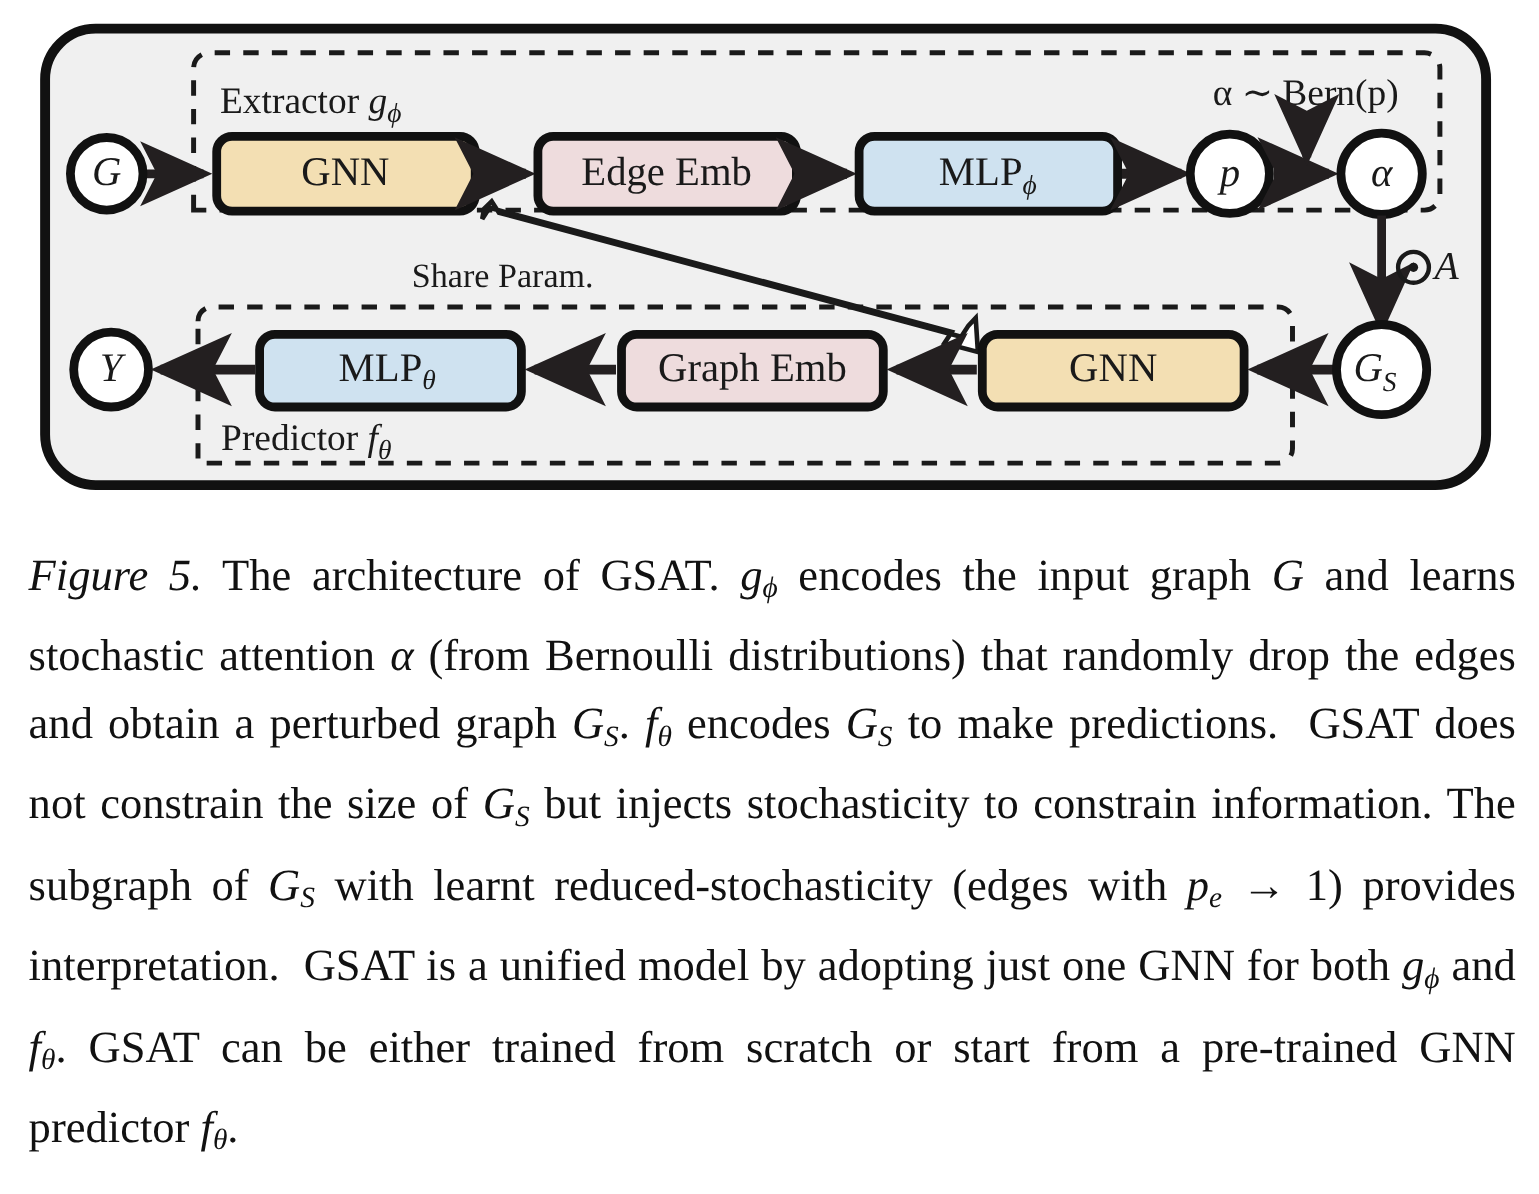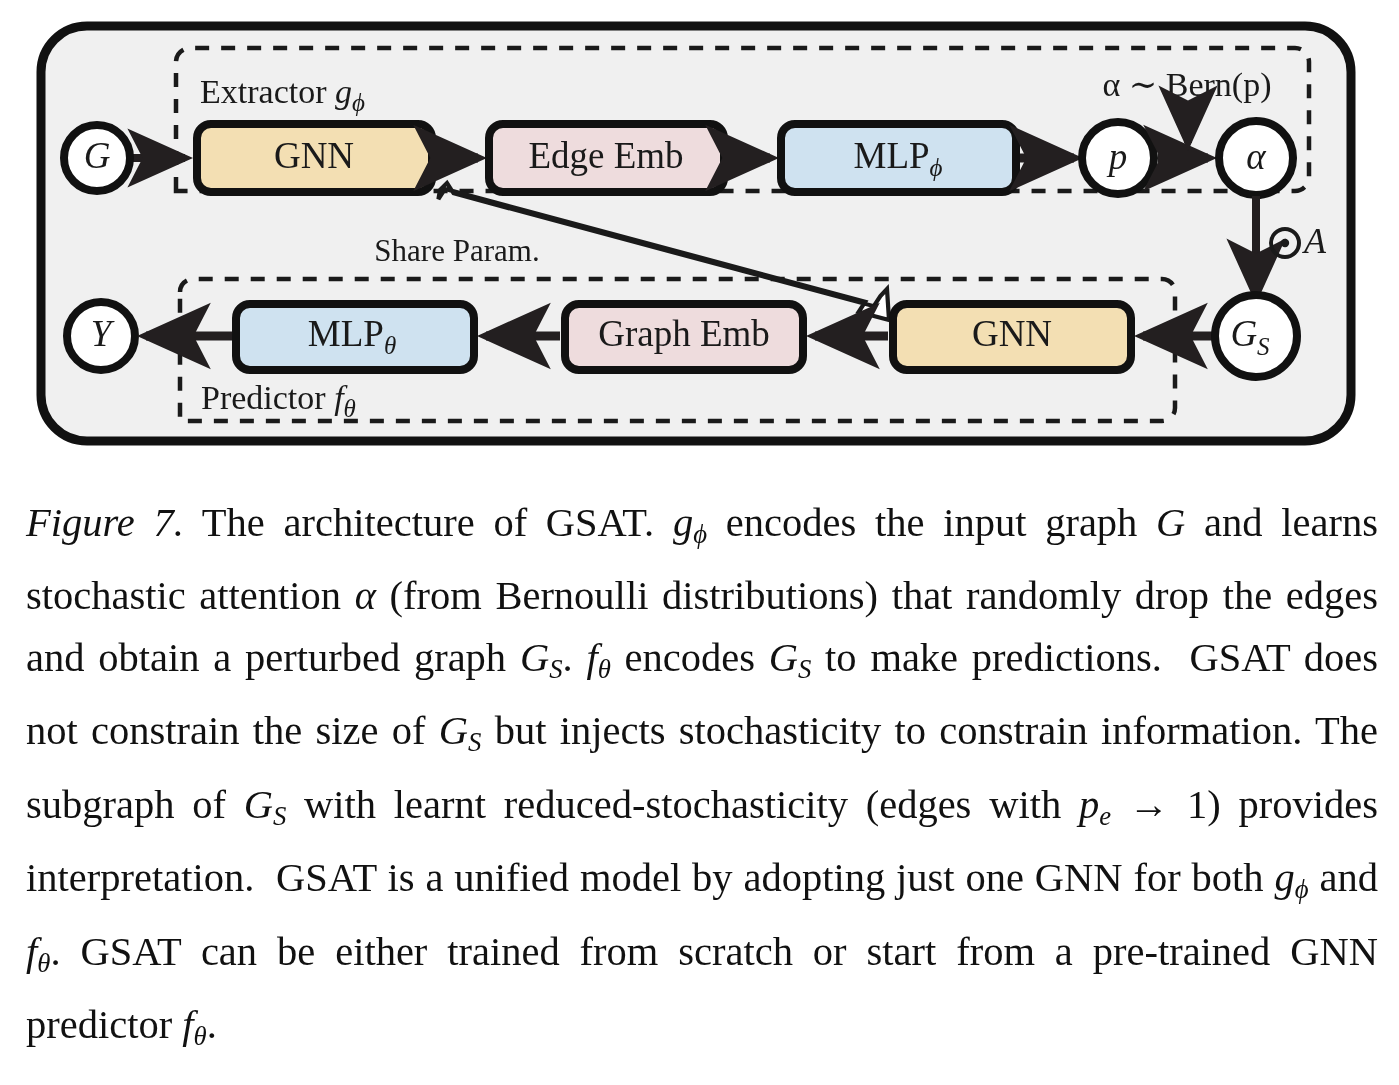--- a/index.html
+++ b/index.html
@@ -219,17 +219,17 @@
       </g>
 
       <text class="node-label group-text" x="201" y="401">
         <tspan>Predictor</tspan><tspan> </tspan><tspan class="ital">f</tspan><tspan class="sub" dy="10">θ</tspan>
       </text>
 
     </svg>
   </div>
 
   <div id="caption">
-    <span class="figtag">Figure 7.</span>
+    <span class="figtag">Figure 5.</span>
     <span>The architecture of GSAT. <span class="m">g</span><span class="msub">ϕ</span> encodes the input graph <span class="m">G</span> and learns stochastic attention <span class="m">α</span> (from Bernoulli distributions) that randomly drop the edges and obtain a perturbed graph <span class="m">G</span><span class="msub">S</span>. <span class="m">f</span><span class="msub">θ</span> encodes <span class="m">G</span><span class="msub">S</span> to make predictions.&nbsp; GSAT does not constrain the size of <span class="m">G</span><span class="msub">S</span> but injects stochasticity to constrain information. The subgraph of <span class="m">G</span><span class="msub">S</span> with learnt reduced-stochasticity (edges with <span class="m">p</span><span class="msub">e</span> → 1) provides interpretation.&nbsp; GSAT is a unified model by adopting just one GNN for both <span class="m">g</span><span class="msub">ϕ</span> and <span class="m">f</span><span class="msub">θ</span>. GSAT can be either trained from scratch or start from a pre-trained GNN predictor <span class="m">f</span><span class="msub">θ</span>.</span>
   </div>
 
 </div>
 
 </body></html>

